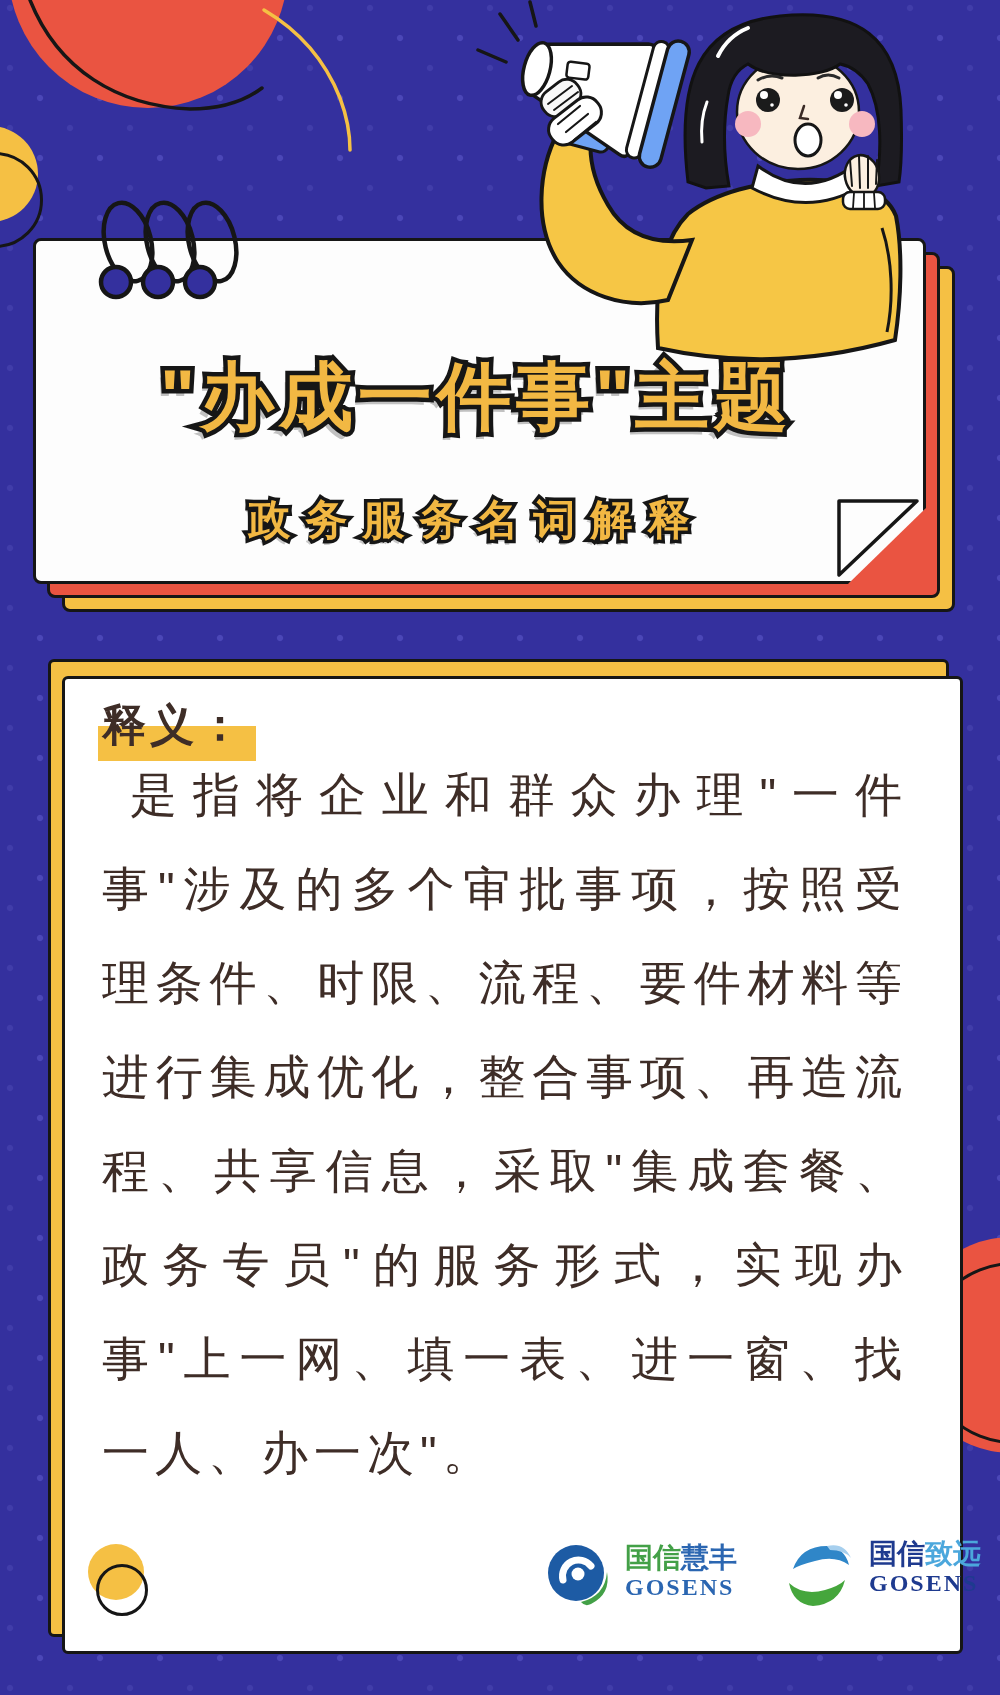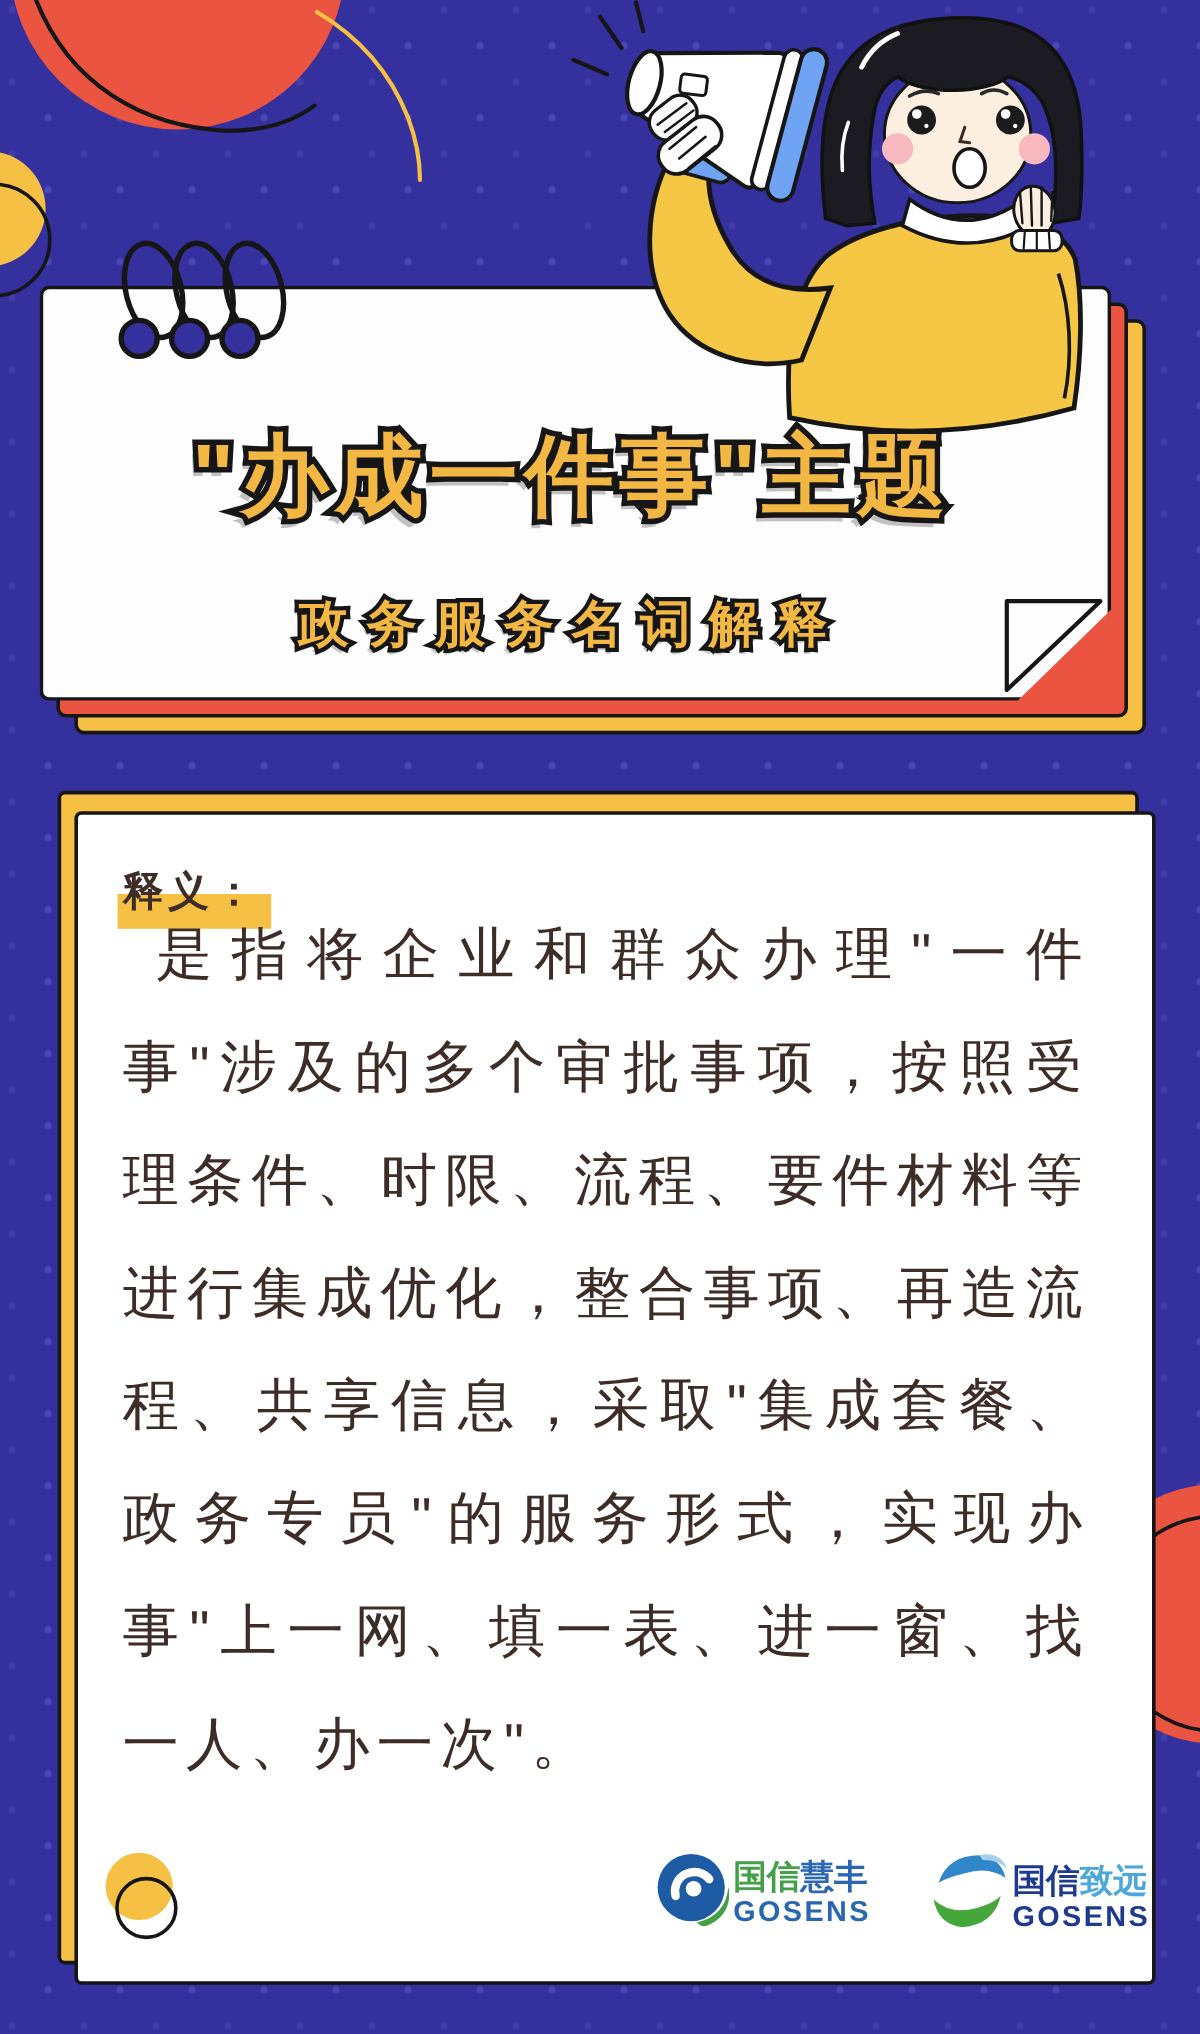--- a/index.html
+++ b/index.html
@@ -37,29 +37,29 @@
   .t-stroke{position:absolute;left:0;right:0;top:0;color:#F2B843;
     -webkit-text-stroke:9px #161616;text-shadow:-5px 7px 0 rgba(120,120,120,0.45);}
   .t-fill{position:relative;color:#F2B843;}
   .title{left:33px;top:348px;width:887px;font-size:74px;font-weight:900;letter-spacing:5px;}
   .subtitle{left:33px;top:492px;width:887px;font-size:42px;font-weight:900;letter-spacing:15px;}
   .subtitle .t-stroke{-webkit-text-stroke:7px #161616;text-shadow:-3px 5px 0 rgba(120,120,120,0.4);}
   
   .dcard{width:895px;height:972px;border:3.5px solid #161616;border-radius:6px;}
   .d-yellow{left:48px;top:659px;background:#F5C044;z-index:6;}
   .d-white{left:62px;top:676px;background:#FFFFFF;z-index:7;}
-  .def-label{left:98px;top:720px;z-index:9;font-size:34px;font-weight:900;color:#3E2D27;letter-spacing:4px;}
+  .def-label{left:98px;top:696px;z-index:9;font-size:44px;font-weight:900;color:#3E2D27;letter-spacing:4px;}
   .def-label .hl{background:linear-gradient(to bottom,transparent 42%,#F5C044 42%);padding:0 10px 12px 4px;}
   .def-body{left:102px;top:748px;width:806px;z-index:9;font-size:47px;line-height:94px;
     letter-spacing:6px;color:#3E2D27;text-indent:28px;text-align:justify;word-break:break-all;}
   .dot-decor{left:88px;top:1544px;width:56px;height:56px;background:#F5C044;z-index:9;}
   .dot-decor-ring{left:96px;top:1564px;width:46px;height:46px;z-index:10;}
   
   .logos{left:545px;top:1538px;z-index:9;display:flex;align-items:center;gap:44px;}
-  .logo{display:flex;align-items:flex-end;}
+  .logo{display:flex;align-items:flex-start;gap:14px;font-family:Liberation Serif, serif;}
   .logo-texts{display:flex;flex-direction:column;line-height:1.15;}
   .cn{font-size:28px;font-weight:700;white-space:nowrap;}
   .en{font-size:24px;font-weight:700;letter-spacing:2px;}
   .g-green{color:#43A047;}.g-blue{color:#2B66B1;}.g-navy{color:#1E3A8F;}.g-lblue{color:#4BA7DC;}
   
   .girl{left:430px;top:0;z-index:24;}
 </style>
 </head>
 <body>
 

